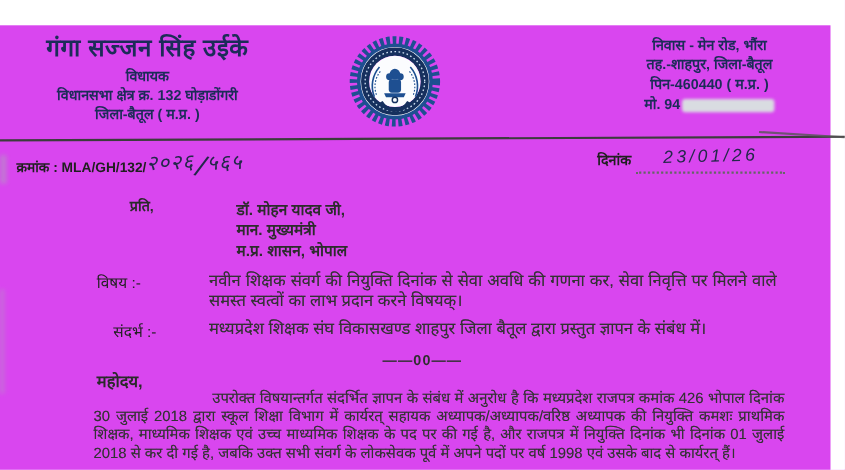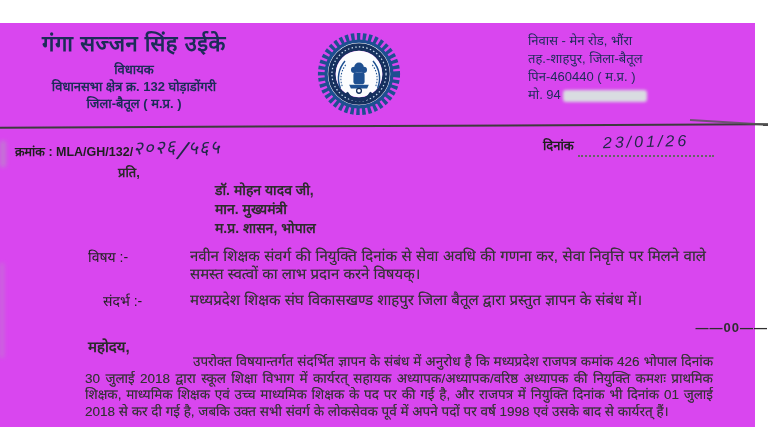--- a/index.html
+++ b/index.html
@@ -30,21 +30,22 @@
   }
   .sender-small {
     font-size: 13px; font-weight: 700; line-height: 17px;
   }
   .sender-title { margin-top: 4px; }
 
   .emblem-wrap { left: 317px; top: 5px; width: 84px; height: 92px; }
 
   .contact-block {
     left: 528px; top: 9px; width: 234px;
-    font-size: 13px; font-weight: 400; line-height: 18px;
+    text-align: center;
+    font-size: 13px; font-weight: 700; line-height: 18px;
   }
   .redact {
     display: inline-block;
     width: 84px; height: 12px;
     background: #d9dce1;
     border-radius: 3px;
     filter: blur(1.5px);
     vertical-align: middle;
     margin-left: 2px;
   }
@@ -98,37 +99,37 @@
     margin-left: 4px;
   }
   .date-hw {
     font-size: 16px;
     letter-spacing: 3px;
     display: inline-block;
     transform: rotate(-1.5deg) translateY(-3px);
   }
 
   
-  .prati { left: 118px; top: 140px; font-size: 13px; font-weight: 700; color: #2a2a2a; }
+  .prati { left: 118px; top: 155px; font-size: 13px; font-weight: 700; color: #2a2a2a; }
   .recipient { left: 215px; top: 158px; font-size: 14px; font-weight: 700; line-height: 19px; color: #2c2c2c; }
 
   
   .sec-label { font-size: 14px; font-weight: 400; color: #222; }
   .subject-label { left: 88px; top: 224px; }
   .subject-text { left: 190px; top: 224px; width: 516px; }
   .ref-label { left: 103px; top: 268px; text-align: center; }
   .ref-text { left: 190px; top: 268px; width: 518px; }
   .sec-text {
     font-size: 15px; line-height: 17.5px;
     text-align: justify;
     color: #333;
     text-shadow: 0 0 0.6px rgba(45,45,45,0.45);
   }
 
-  .separator { left: 0; top: 297px; width: 768px; text-align: right; font-size: 13px; color: #2f2f2f; font-weight: 700; letter-spacing: 1px; }
+  .separator { left: 0; top: 297px; width: 768px; text-align: center; font-size: 13px; color: #2f2f2f; font-weight: 700; letter-spacing: 1px; }
 
   
   .salutation { left: 88px; top: 313px; font-size: 15px; font-weight: 700; color: #2a2a2a; }
   .letter-body {
     left: 85px; top: 331px; width: 628px;
     font-size: 13.5px; line-height: 16.6px;
     text-align: justify;
     text-indent: 108px;
     color: #333;
     text-shadow: 0 0 0.6px rgba(45,45,45,0.45);

